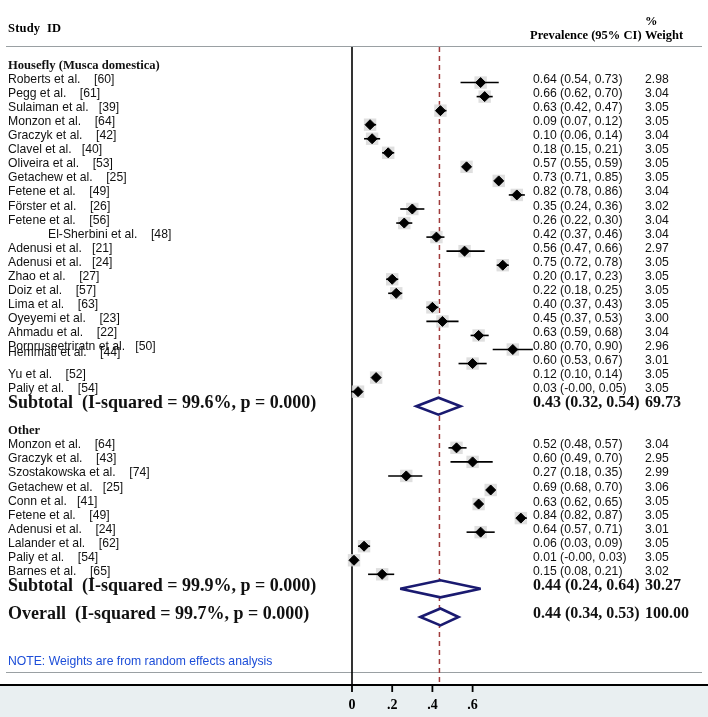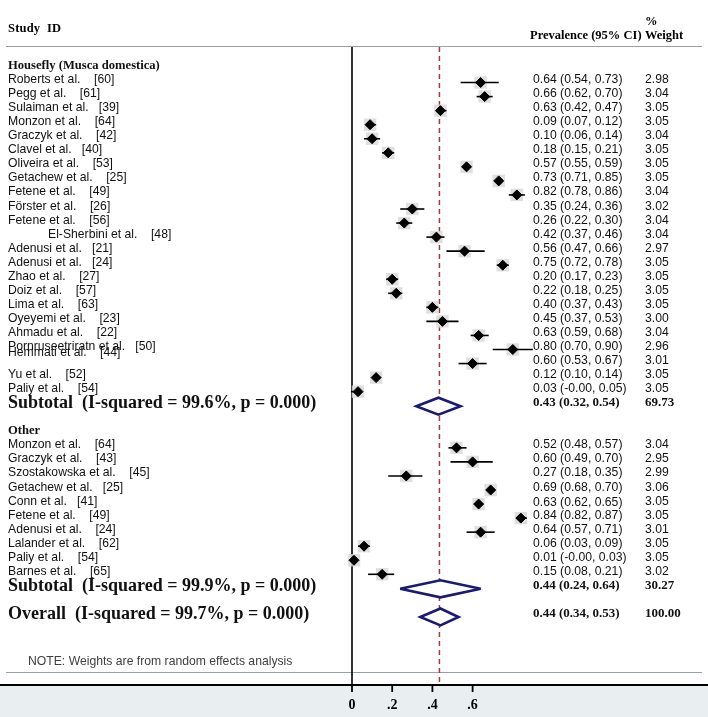--- a/index.html
+++ b/index.html
@@ -123,30 +123,29 @@
     position: absolute;
     left: 645px;
     font-size: 12.2px;
     color: #111;
     white-space: pre;
     line-height: 14px;
   }
   .row-est.b, .row-wt.b {
     font-family: "Liberation Serif", serif;
     font-weight: bold;
-    font-size: 13px;
+    font-size: 16px;
   }
   .note {
     position: absolute;
     left: 8px;
     top: 654px;
     font-size: 12.2px;
-    color: #404040;
-    white-space: pre;
-    margin-left: 20px;
+    color: #1d4ed8;
+    white-space: pre;
   }
   
   .ticklabel {
     position: absolute;
     top: 697px;
     font-family: "Liberation Serif", serif;
     font-weight: bold;
     font-size: 14px;
     color: #000;
     transform: translateX(-50%);
@@ -351,21 +350,21 @@
     <div class="row-label sub" style="top: 395.2px;">Subtotal  (I-squared = 99.6%, p = 0.000)</div>
     <div class="row-est b" style="top: 395.2px;">0.43 (0.32, 0.54)</div>
     <div class="row-wt b" style="top: 395.2px;">69.73</div>
     <div class="row-label grp" style="top: 423.3px;">Other</div>
     <div class="row-label" style="top: 437.35px;">Monzon et al.    [64]</div>
     <div class="row-est" style="top: 437.35px;">0.52 (0.48, 0.57)</div>
     <div class="row-wt" style="top: 437.35px;">3.04</div>
     <div class="row-label" style="top: 451.4px;">Graczyk et al.    [43]</div>
     <div class="row-est" style="top: 451.4px;">0.60 (0.49, 0.70)</div>
     <div class="row-wt" style="top: 451.4px;">2.95</div>
-    <div class="row-label" style="top: 465.45px;">Szostakowska et al.    [45]</div>
+    <div class="row-label" style="top: 465.45px;">Szostakowska et al.    [74]</div>
     <div class="row-est" style="top: 465.45px;">0.27 (0.18, 0.35)</div>
     <div class="row-wt" style="top: 465.45px;">2.99</div>
     <div class="row-label" style="top: 479.5px;">Getachew et al.   [25]</div>
     <div class="row-est" style="top: 479.5px;">0.69 (0.68, 0.70)</div>
     <div class="row-wt" style="top: 479.5px;">3.06</div>
     <div class="row-label" style="top: 493.55px;">Conn et al.   [41]</div>
     <div class="row-est" style="top: 495px;">0.63 (0.62, 0.65)</div>
     <div class="row-wt" style="top: 493.55px;">3.05</div>
     <div class="row-label" style="top: 507.6px;">Fetene et al.    [49]</div>
     <div class="row-est" style="top: 507.6px;">0.84 (0.82, 0.87)</div>

